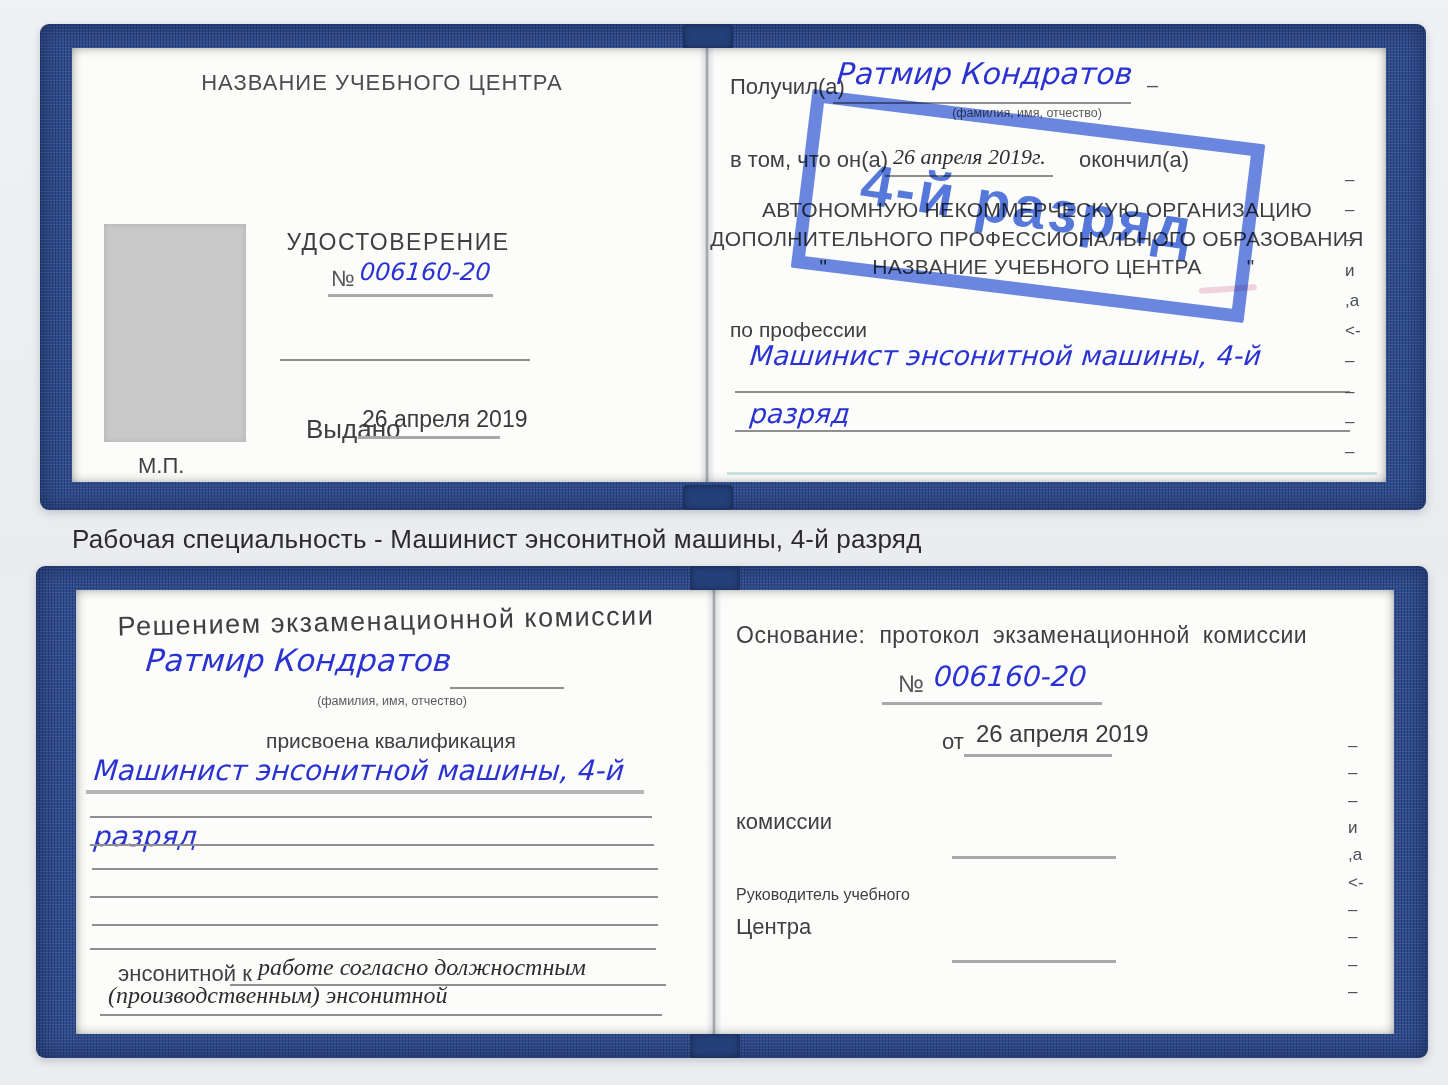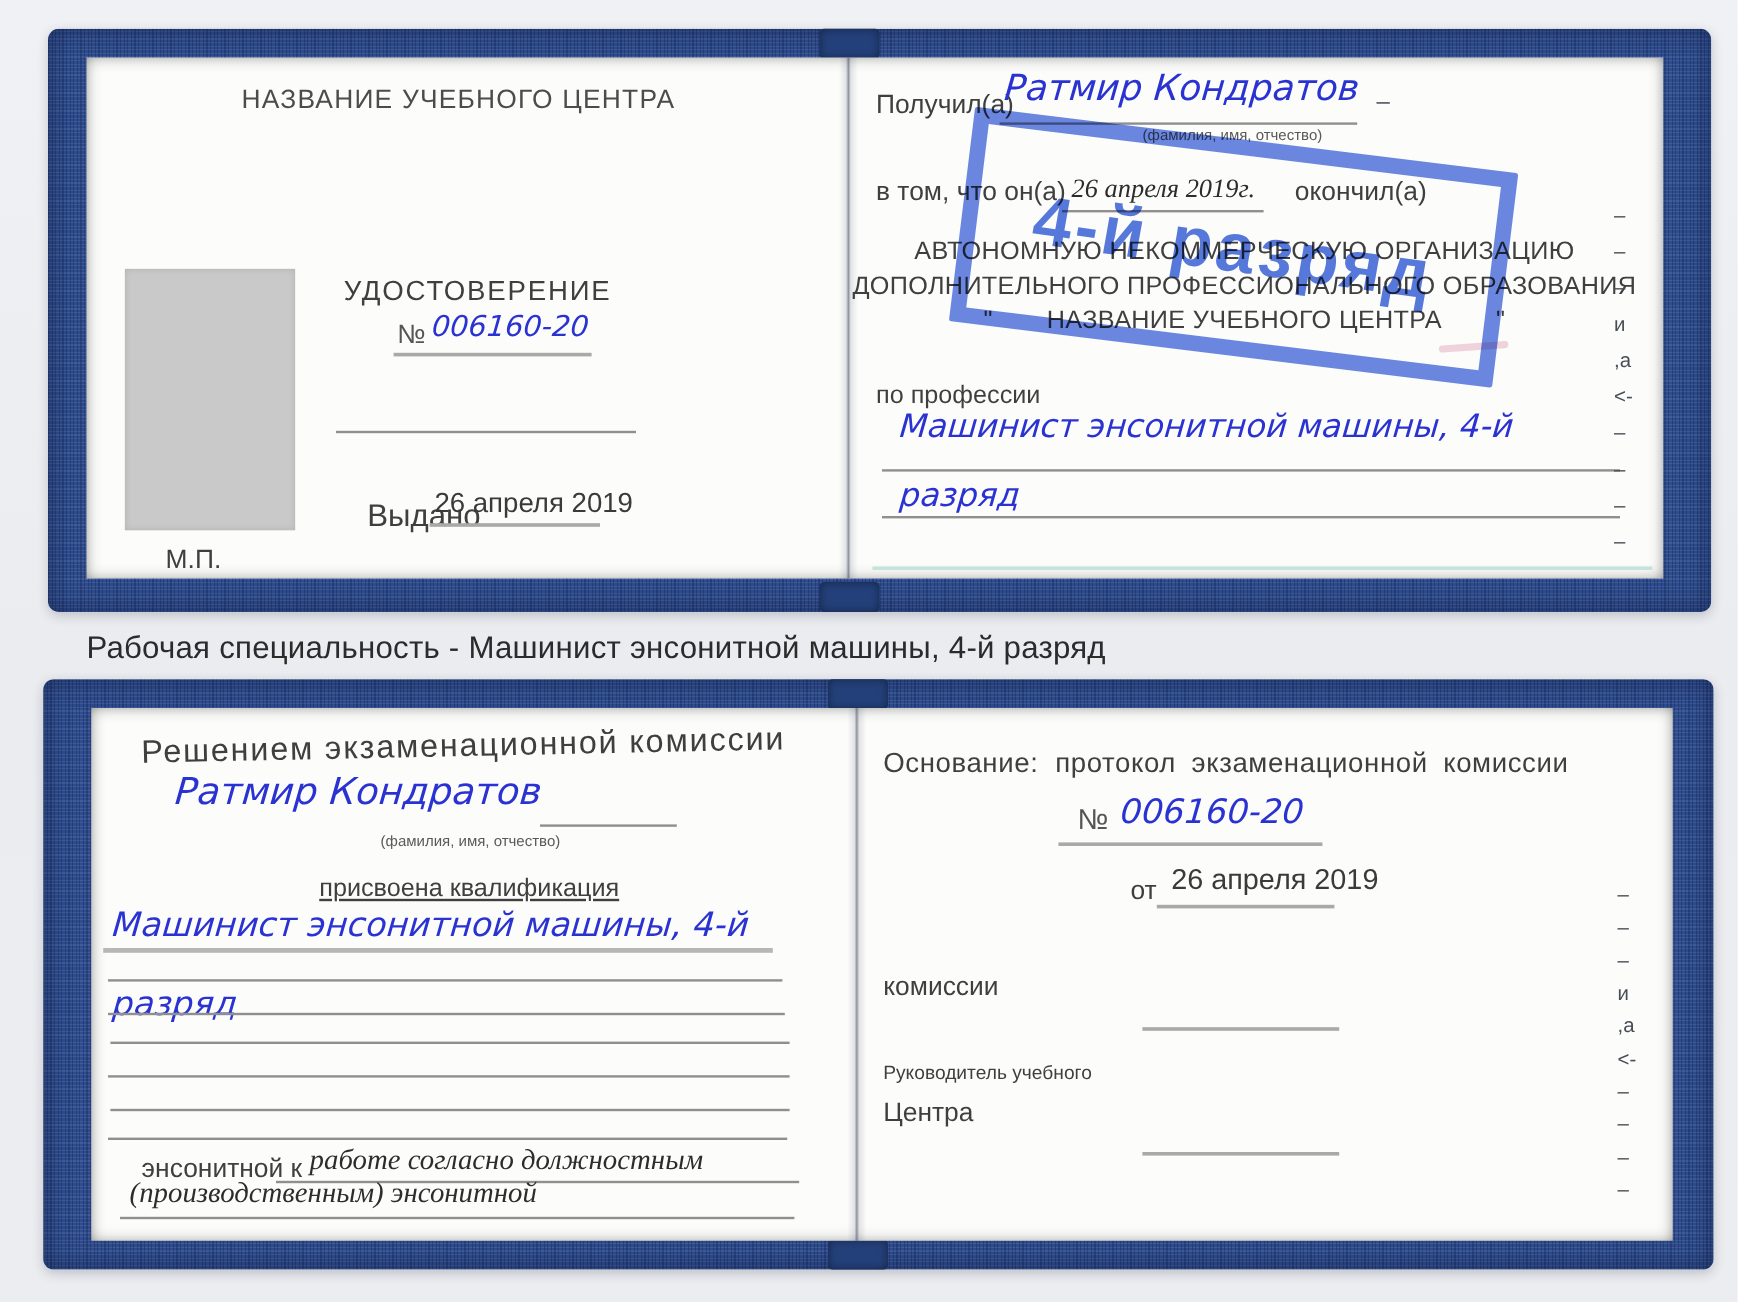--- a/index.html
+++ b/index.html
@@ -132,21 +132,21 @@
 
     <div class="pages" style="left:40px;top:24px;width:1318px;height:444px;">
 
       <div class="page" style="left:0;width:638px;">
         <div class="lbl ctr" style="left:20px;top:16px;width:580px;font-size:27px;letter-spacing:1.5px;transform:rotate(-1.2deg);">Решением экзаменационной комиссии</div>
 
         <div class="hand" style="left:70px;top:52px;font-size:31px;">Ратмир Кондратов</div>
         <div class="line" style="left:374px;top:97px;width:114px;"></div>
         <div class="hint" style="left:196px;top:104px;width:240px;">(фамилия, имя, отчество)</div>
 
-        <div class="lbl ctr" style="left:150px;top:139px;width:330px;font-size:21px;text-decoration:underline;">присвоена квалификация</div>
+        <div class="lbl ctr" style="left:150px;top:139px;width:330px;font-size:21px;">присвоена квалификация</div>
         <div class="hand" style="left:18px;top:164px;font-size:28px;">Машинист энсонитной машины, 4-й</div>
         <div class="line thick" style="left:10px;top:200px;width:558px;"></div>
         <div class="line" style="left:14px;top:226px;width:562px;"></div>
         <div class="hand" style="left:18px;top:230px;font-size:28px;">разряд</div>
 
         <div class="line" style="left:14px;top:254px;width:564px;"></div>
         <div class="line" style="left:16px;top:278px;width:566px;"></div>
         <div class="line" style="left:14px;top:306px;width:568px;"></div>
         <div class="line" style="left:16px;top:334px;width:566px;"></div>
         <div class="line" style="left:14px;top:358px;width:566px;"></div>

